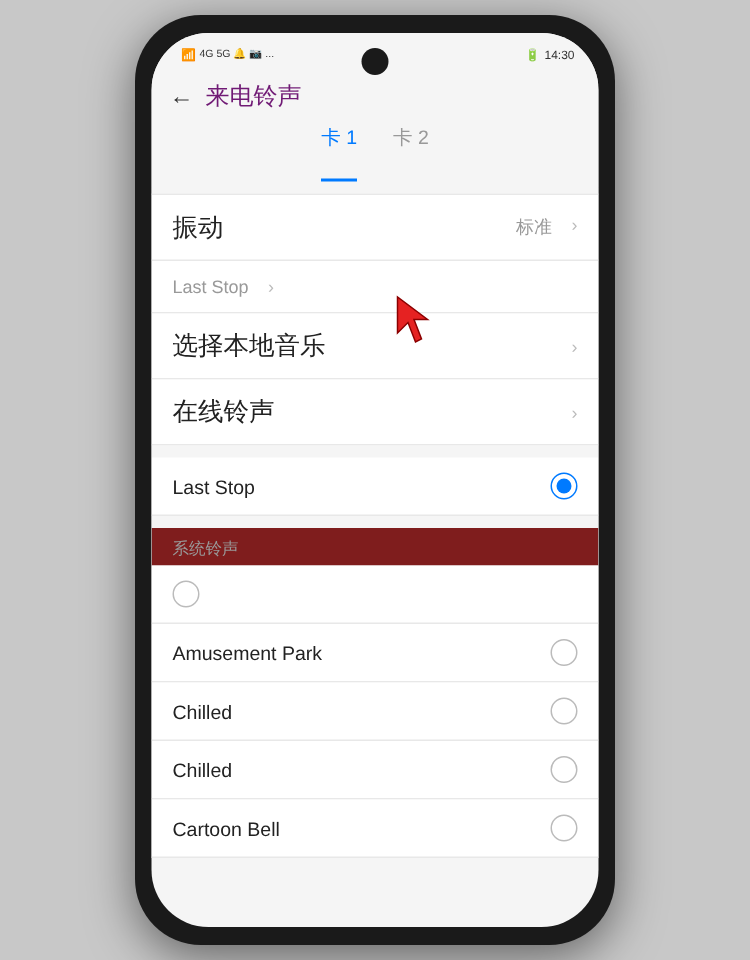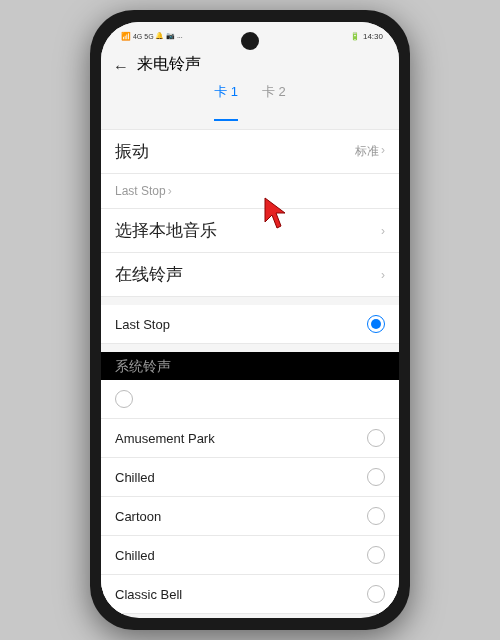--- a/index.html
+++ b/index.html
@@ -89,21 +89,21 @@
 
     .back-arrow {
       font-size: 16px;
       color: #333;
       cursor: pointer;
     }
 
     .header-title {
       font-size: 16px;
       font-weight: 500;
-      color: #000000;
+      color: #701a75;
     }
 
     
     .tabs-row {
       display: flex;
       justify-content: center;
       gap: 24px;
       padding: 8px 0 4px 0;
       background: #f5f5f5;
     }
@@ -143,38 +143,38 @@
 
     .row-label {
       font-size: 17px;
       color: #222;
     }
 
     .row-value {
       font-size: 12px;
       color: #999;
       display: flex;
-      gap: 2px;
+      gap: 13px;
     }
 
     .chevron {
       font-size: 12px;
       color: #bbb;
     }
 
     .section-gap {
       height: 8px;
       background: #f5f5f5;
     }
 
     .section-label {
       padding: 6px 0 4px 14px;
-      font-size: 14px;
+      font-size: 11px;
       color: #999;
-      background: #000000;
+      background: #7f1d1d;
     }
 
     .radio-row {
       display: flex;
       align-items: center;
       justify-content: space-between;
       padding: 10px 14px;
       background: #fff;
       border-bottom: 0.5px solid #e8e8e8;
     }
@@ -301,29 +301,25 @@
         </div>
         <div class="radio-row">
           <span class="radio-label">Amusement Park</span>
           <div class="radio-circle"></div>
         </div>
         <div class="radio-row">
           <span class="radio-label">Chilled</span>
           <div class="radio-circle"></div>
         </div>
         <div class="radio-row">
-          <span class="radio-label">Cartoon</span>
-          <div class="radio-circle"></div>
-        </div>
-        <div class="radio-row">
           <span class="radio-label">Chilled</span>
           <div class="radio-circle"></div>
         </div>
         <div class="radio-row">
-          <span class="radio-label">Classic Bell</span>
+          <span class="radio-label">Cartoon Bell</span>
           <div class="radio-circle"></div>
         </div>
 
       </div>
     </div>
 
     <div class="cursor-arrow">
       <svg viewBox="0 0 40 40" xmlns="http://www.w3.org/2000/svg">
         <polygon points="4,4 4,28 11,21 16,34 20,32 15,19 24,19" fill="#e52222" stroke="#8b0000" stroke-width="1"></polygon>
       </svg>

